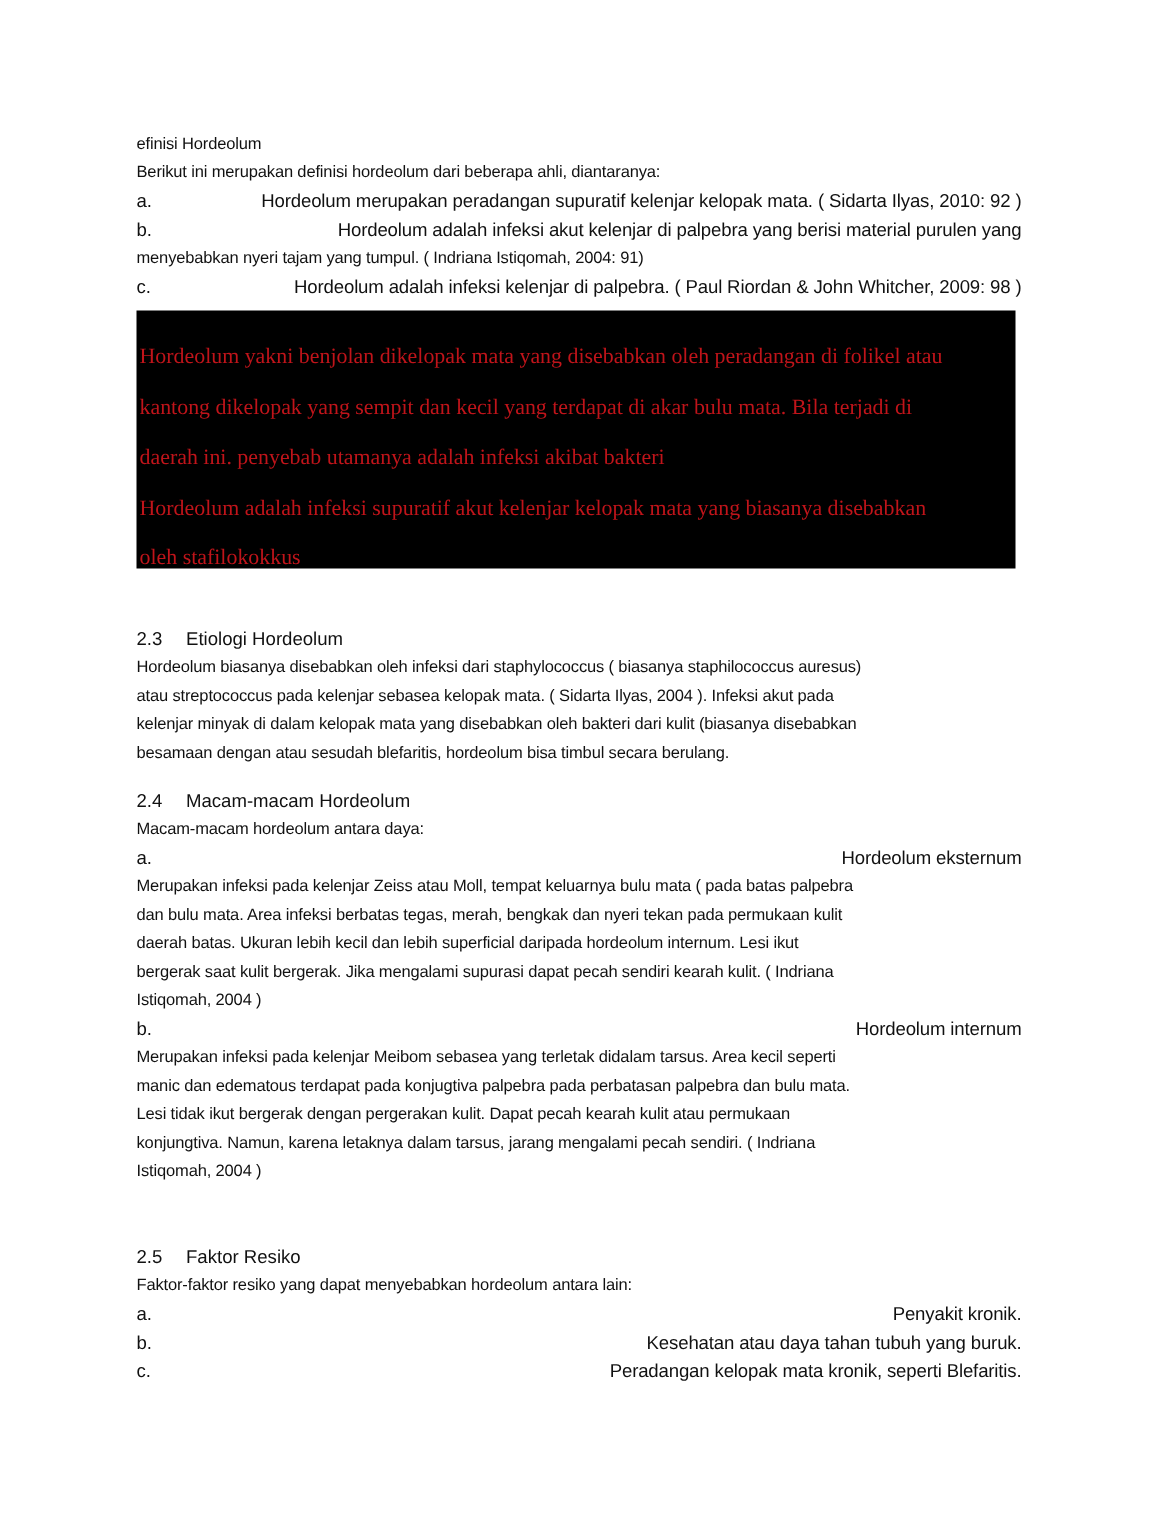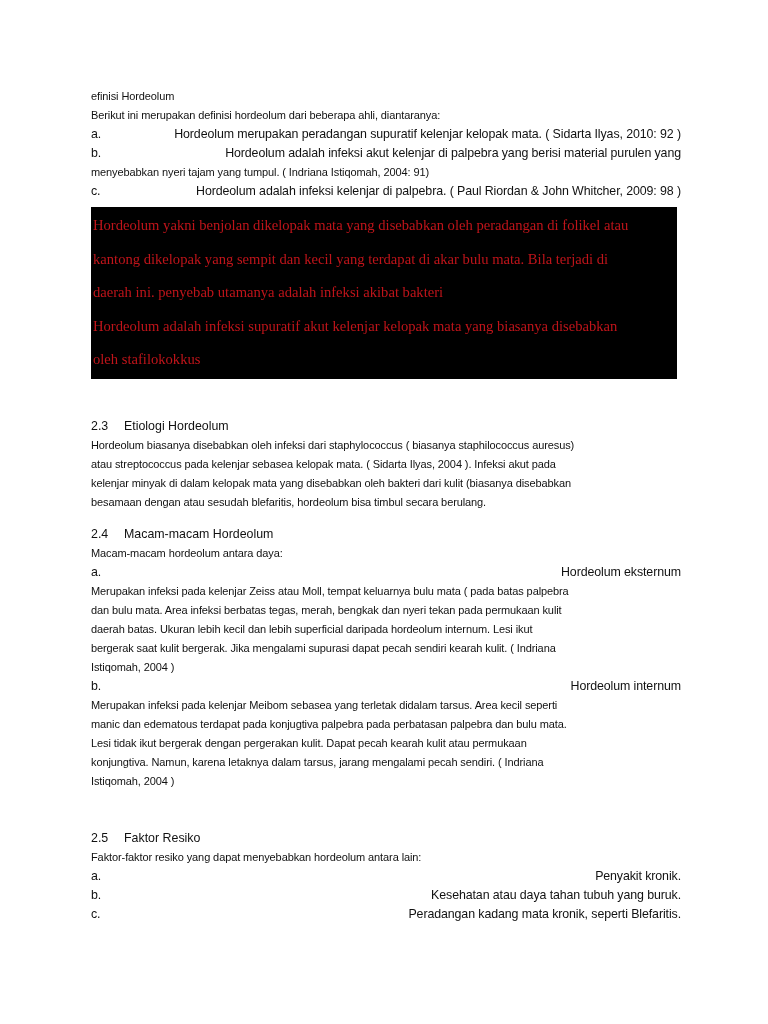--- a/index.html
+++ b/index.html
@@ -51,21 +51,21 @@
       flex: 0 0 33px;
     }
     .quote-box {
       position: absolute;
       left: 91px;
       top: 207px;
       width: 586px;
       height: 172px;
       background: #000000;
       box-sizing: border-box;
-      padding: 2px 2px 0 2px;
+      padding: 15px 2px 0 2px;
     }
     .quote-box p {
       margin: 0;
       font-family: "Liberation Serif", "DejaVu Serif", serif;
       color: #c0141a;
       font-size: 14.6px;
       line-height: 33.5px;
       white-space: nowrap;
     }
     .sec {
@@ -149,15 +149,15 @@
   <div class="li">
     <span class="mk">a.</span>
     <span class="tx">Penyakit kronik.</span>
   </div>
   <div class="li">
     <span class="mk">b.</span>
     <span class="tx">Kesehatan atau daya tahan tubuh yang buruk.</span>
   </div>
   <div class="li">
     <span class="mk">c.</span>
-    <span class="tx">Peradangan kadang mata kronik, seperti Blefaritis.</span>
+    <span class="tx">Peradangan kelopak mata kronik, seperti Blefaritis.</span>
   </div>
 </div>
 
 </body></html>

